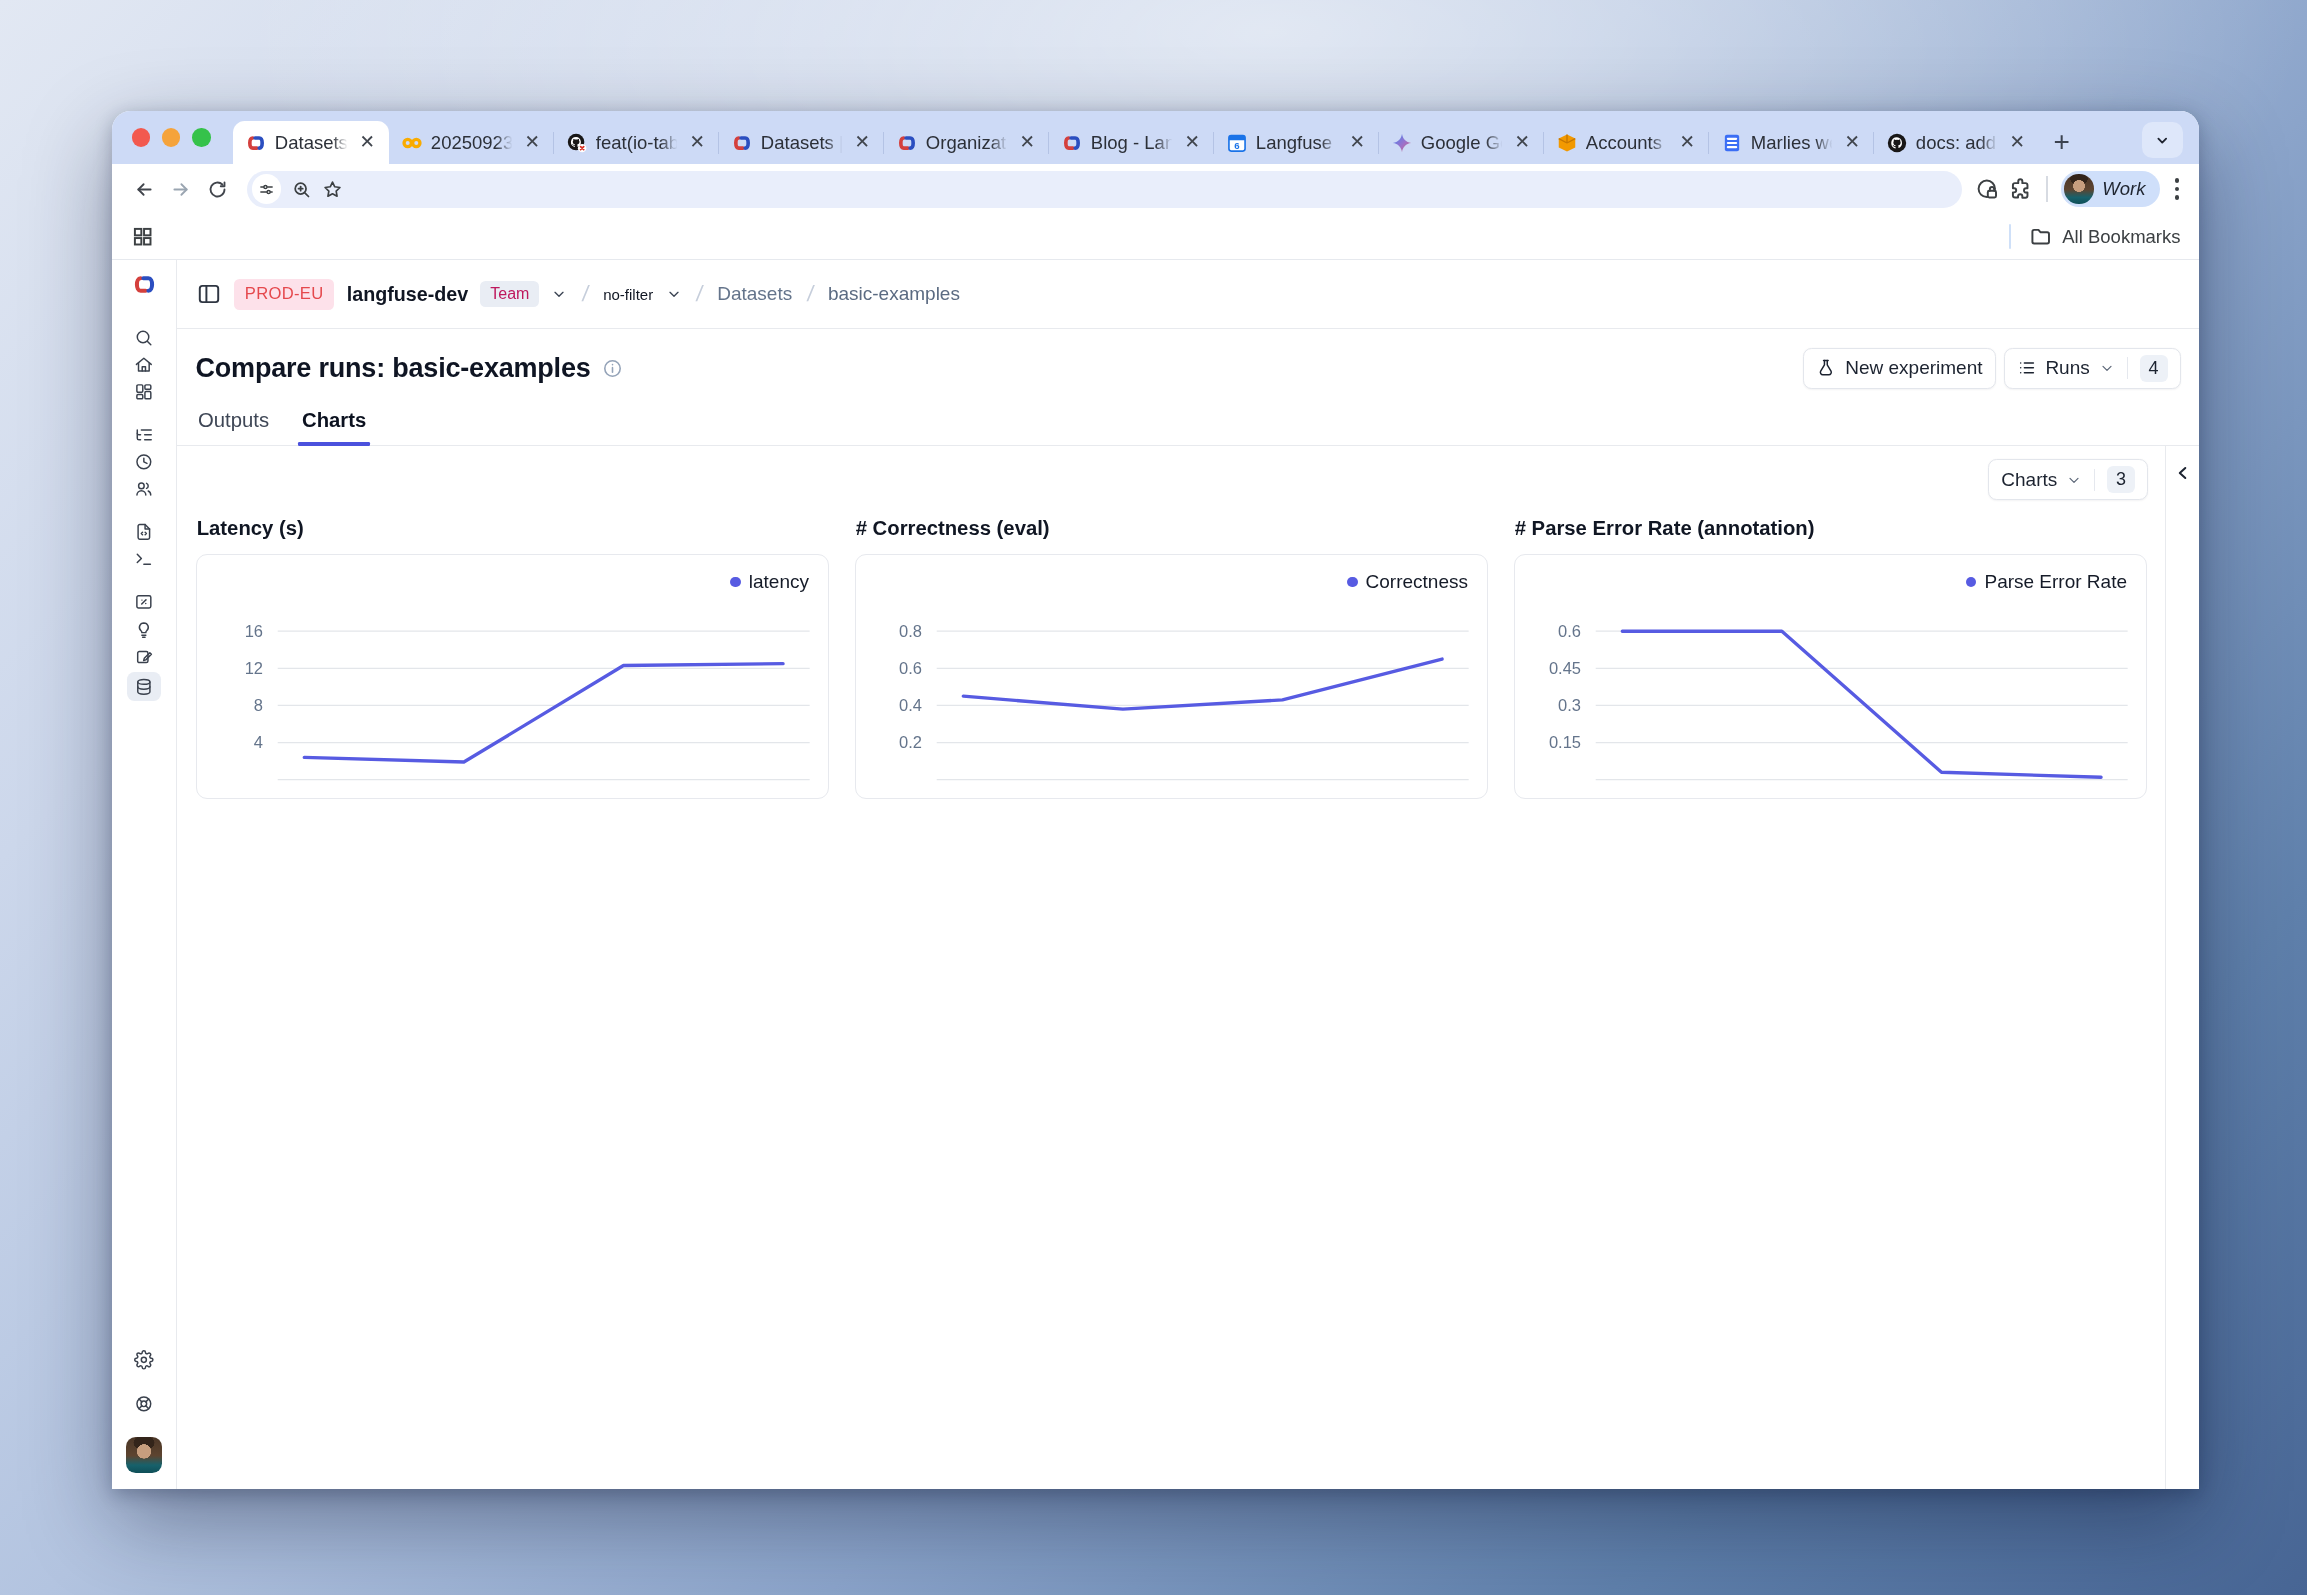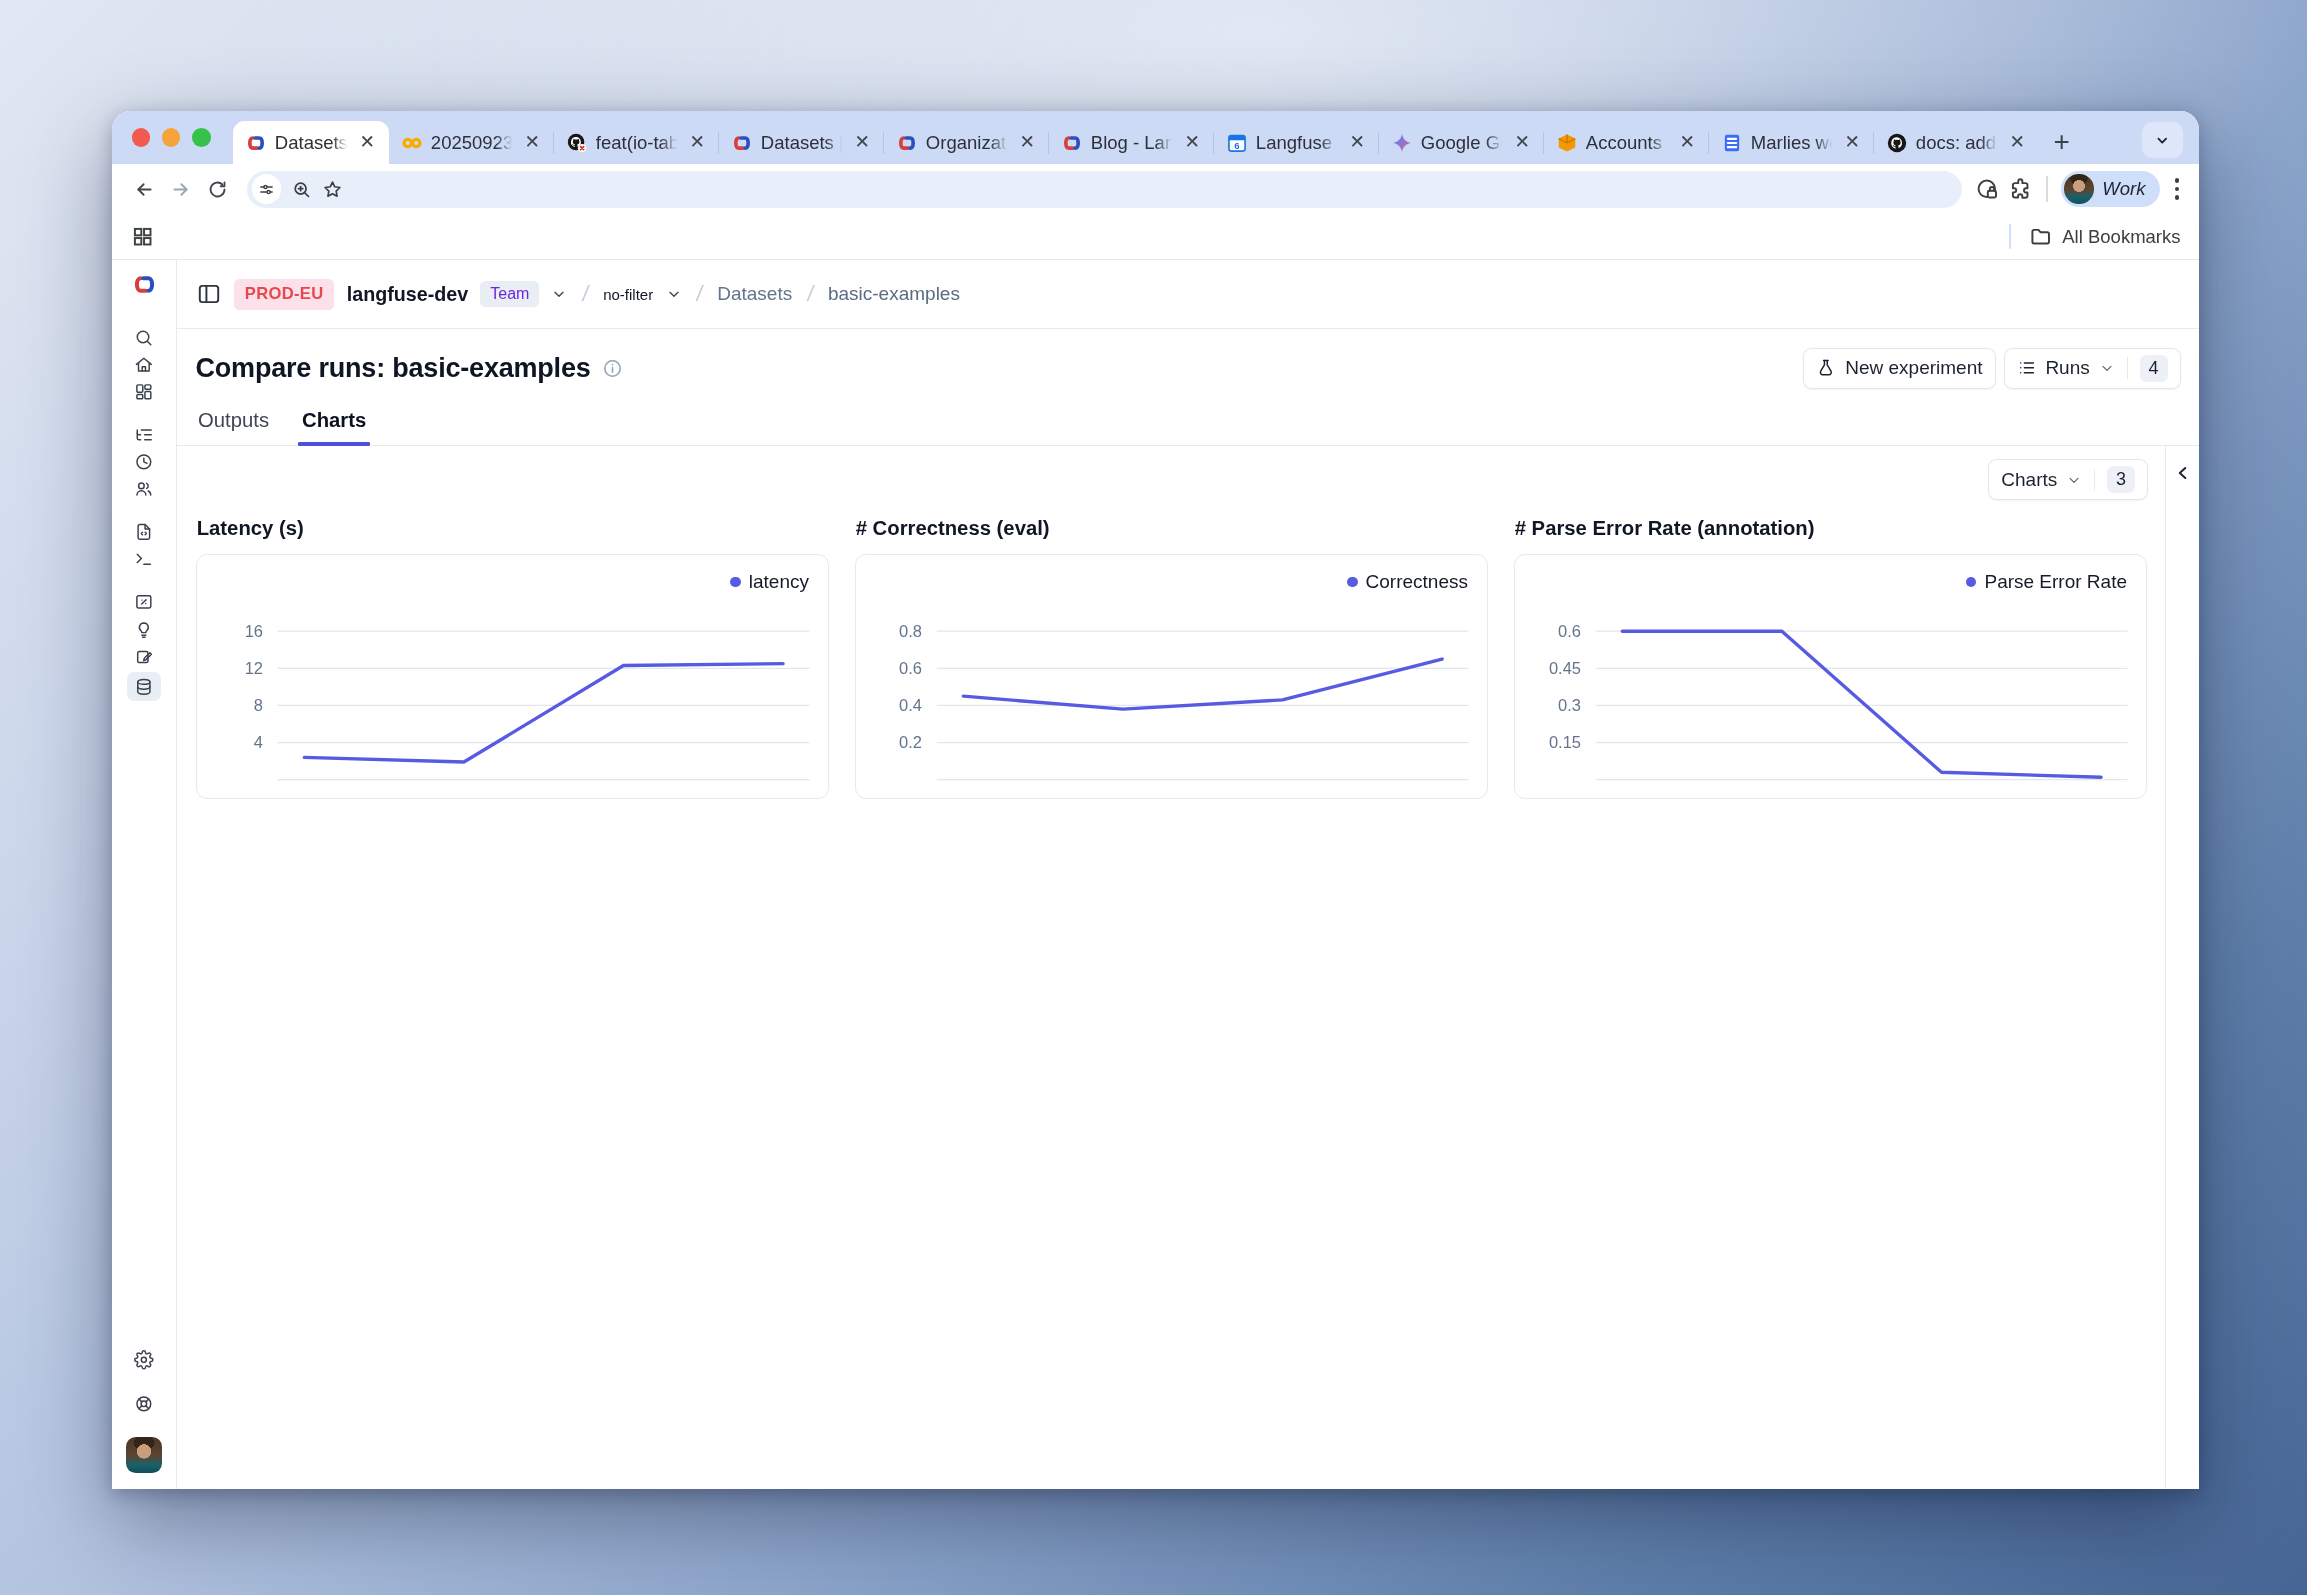--- a/index.html
+++ b/index.html
@@ -82,23 +82,23 @@
   .sitem.gap { margin-top:16px; }
   .sitem.active { background:#e9edf4; height:29.5px; border-radius:7.4px; }
   .sb-spacer { flex:1 1 auto; }
   .sbottom { display:flex; flex-direction:column; align-items:center; gap:21px; }
   .sb-avatar { width:36px; height:36px; border-radius:9.8px; }
   
   .main { flex:1 1 auto; display:flex; flex-direction:column; min-width:0; }
   .appheader { height:69px; border-bottom:1.2px solid #e8eaee; display:flex; align-items:center; gap:12.3px; padding:0 18.5px; flex:0 0 auto; }
   .panelicon { width:26px; height:26px; color:#2f3642; }
   .panelicon svg { width:100%; height:100%; fill:none; stroke:currentColor; stroke-width:1.8; stroke-linecap:round; }
-  .envbadge { background:#fde1ea; color:#e5484d; font-size:16.6px; font-weight:700; padding:5.5px 11px; border-radius:5.5px; letter-spacing:0.3px; }
+  .envbadge { background:#fde1ea; color:#e5484d; font-size:16.6px; font-weight:400; padding:5.5px 11px; border-radius:5.5px; letter-spacing:0.3px; }
   .orgname { font-size:19.7px; font-weight:700; color:#101623; }
-  .teambadge { background:#e9edf4; color:#6d28d9; font-size:16px; padding:4.3px 9.8px; border-radius:5.5px;text-align:right; }
+  .teambadge { background:#e9edf4; color:#be185d; font-size:16px; padding:4.3px 9.8px; border-radius:5.5px;text-align:right; }
   .crumb-sep { font-size:22px; color:#c6cedb; font-weight:300; padding:0 2.5px; transform:skewX(-8deg); }
   .chev { width:16px; height:16px; }
   .chev svg { width:100%; height:100%; fill:none; stroke:#3a4352; stroke-width:2; stroke-linecap:round; stroke-linejoin:round; }
   .filtername { font-size:15px; color:#101623; display:flex; align-items:center; gap:6.2px; }
   .crumb-link { font-size:19px; color:#64748b; }
   .crumb-current { font-size:19px; color:#5b6b82; }
   
   .titlerow { display:flex; align-items:center; padding:18.5px 18.5px 4.9px; flex:0 0 auto; }
   .pagetitle { font-size:27px; font-weight:700; color:#0f1523; letter-spacing:-0.2px; }
   .infoicon { width:21px; height:21px; margin-left:11px; }

